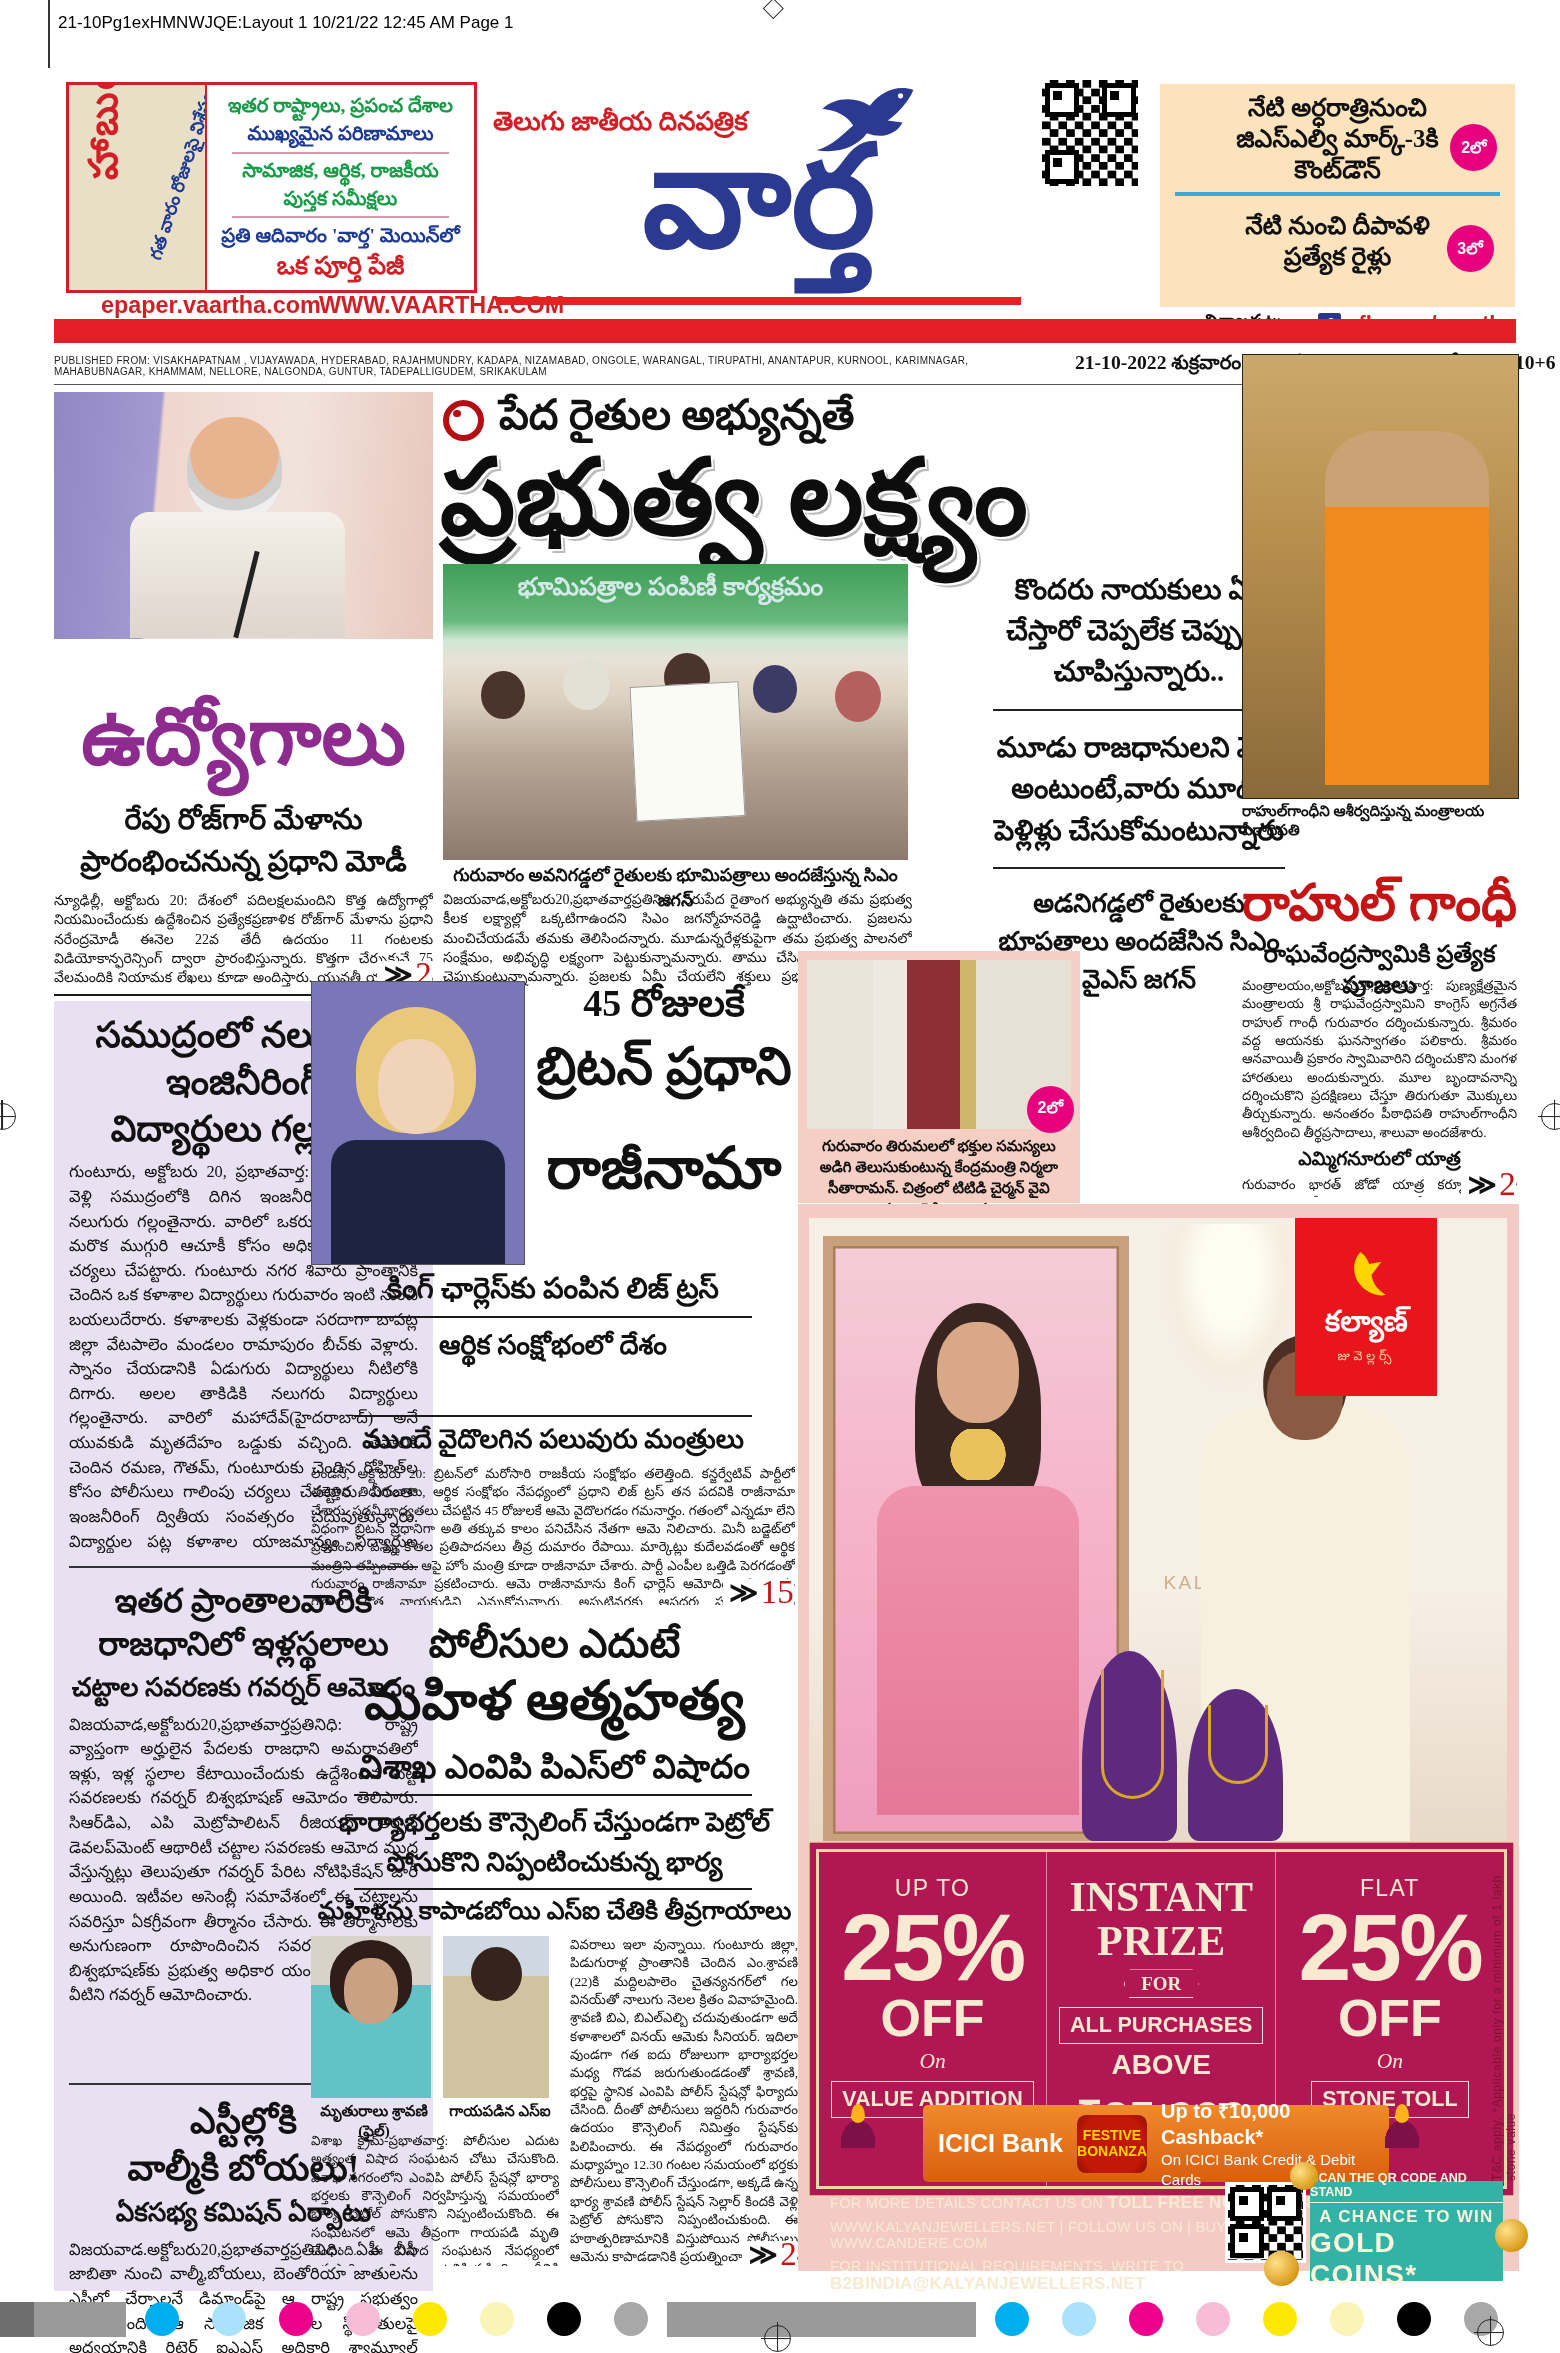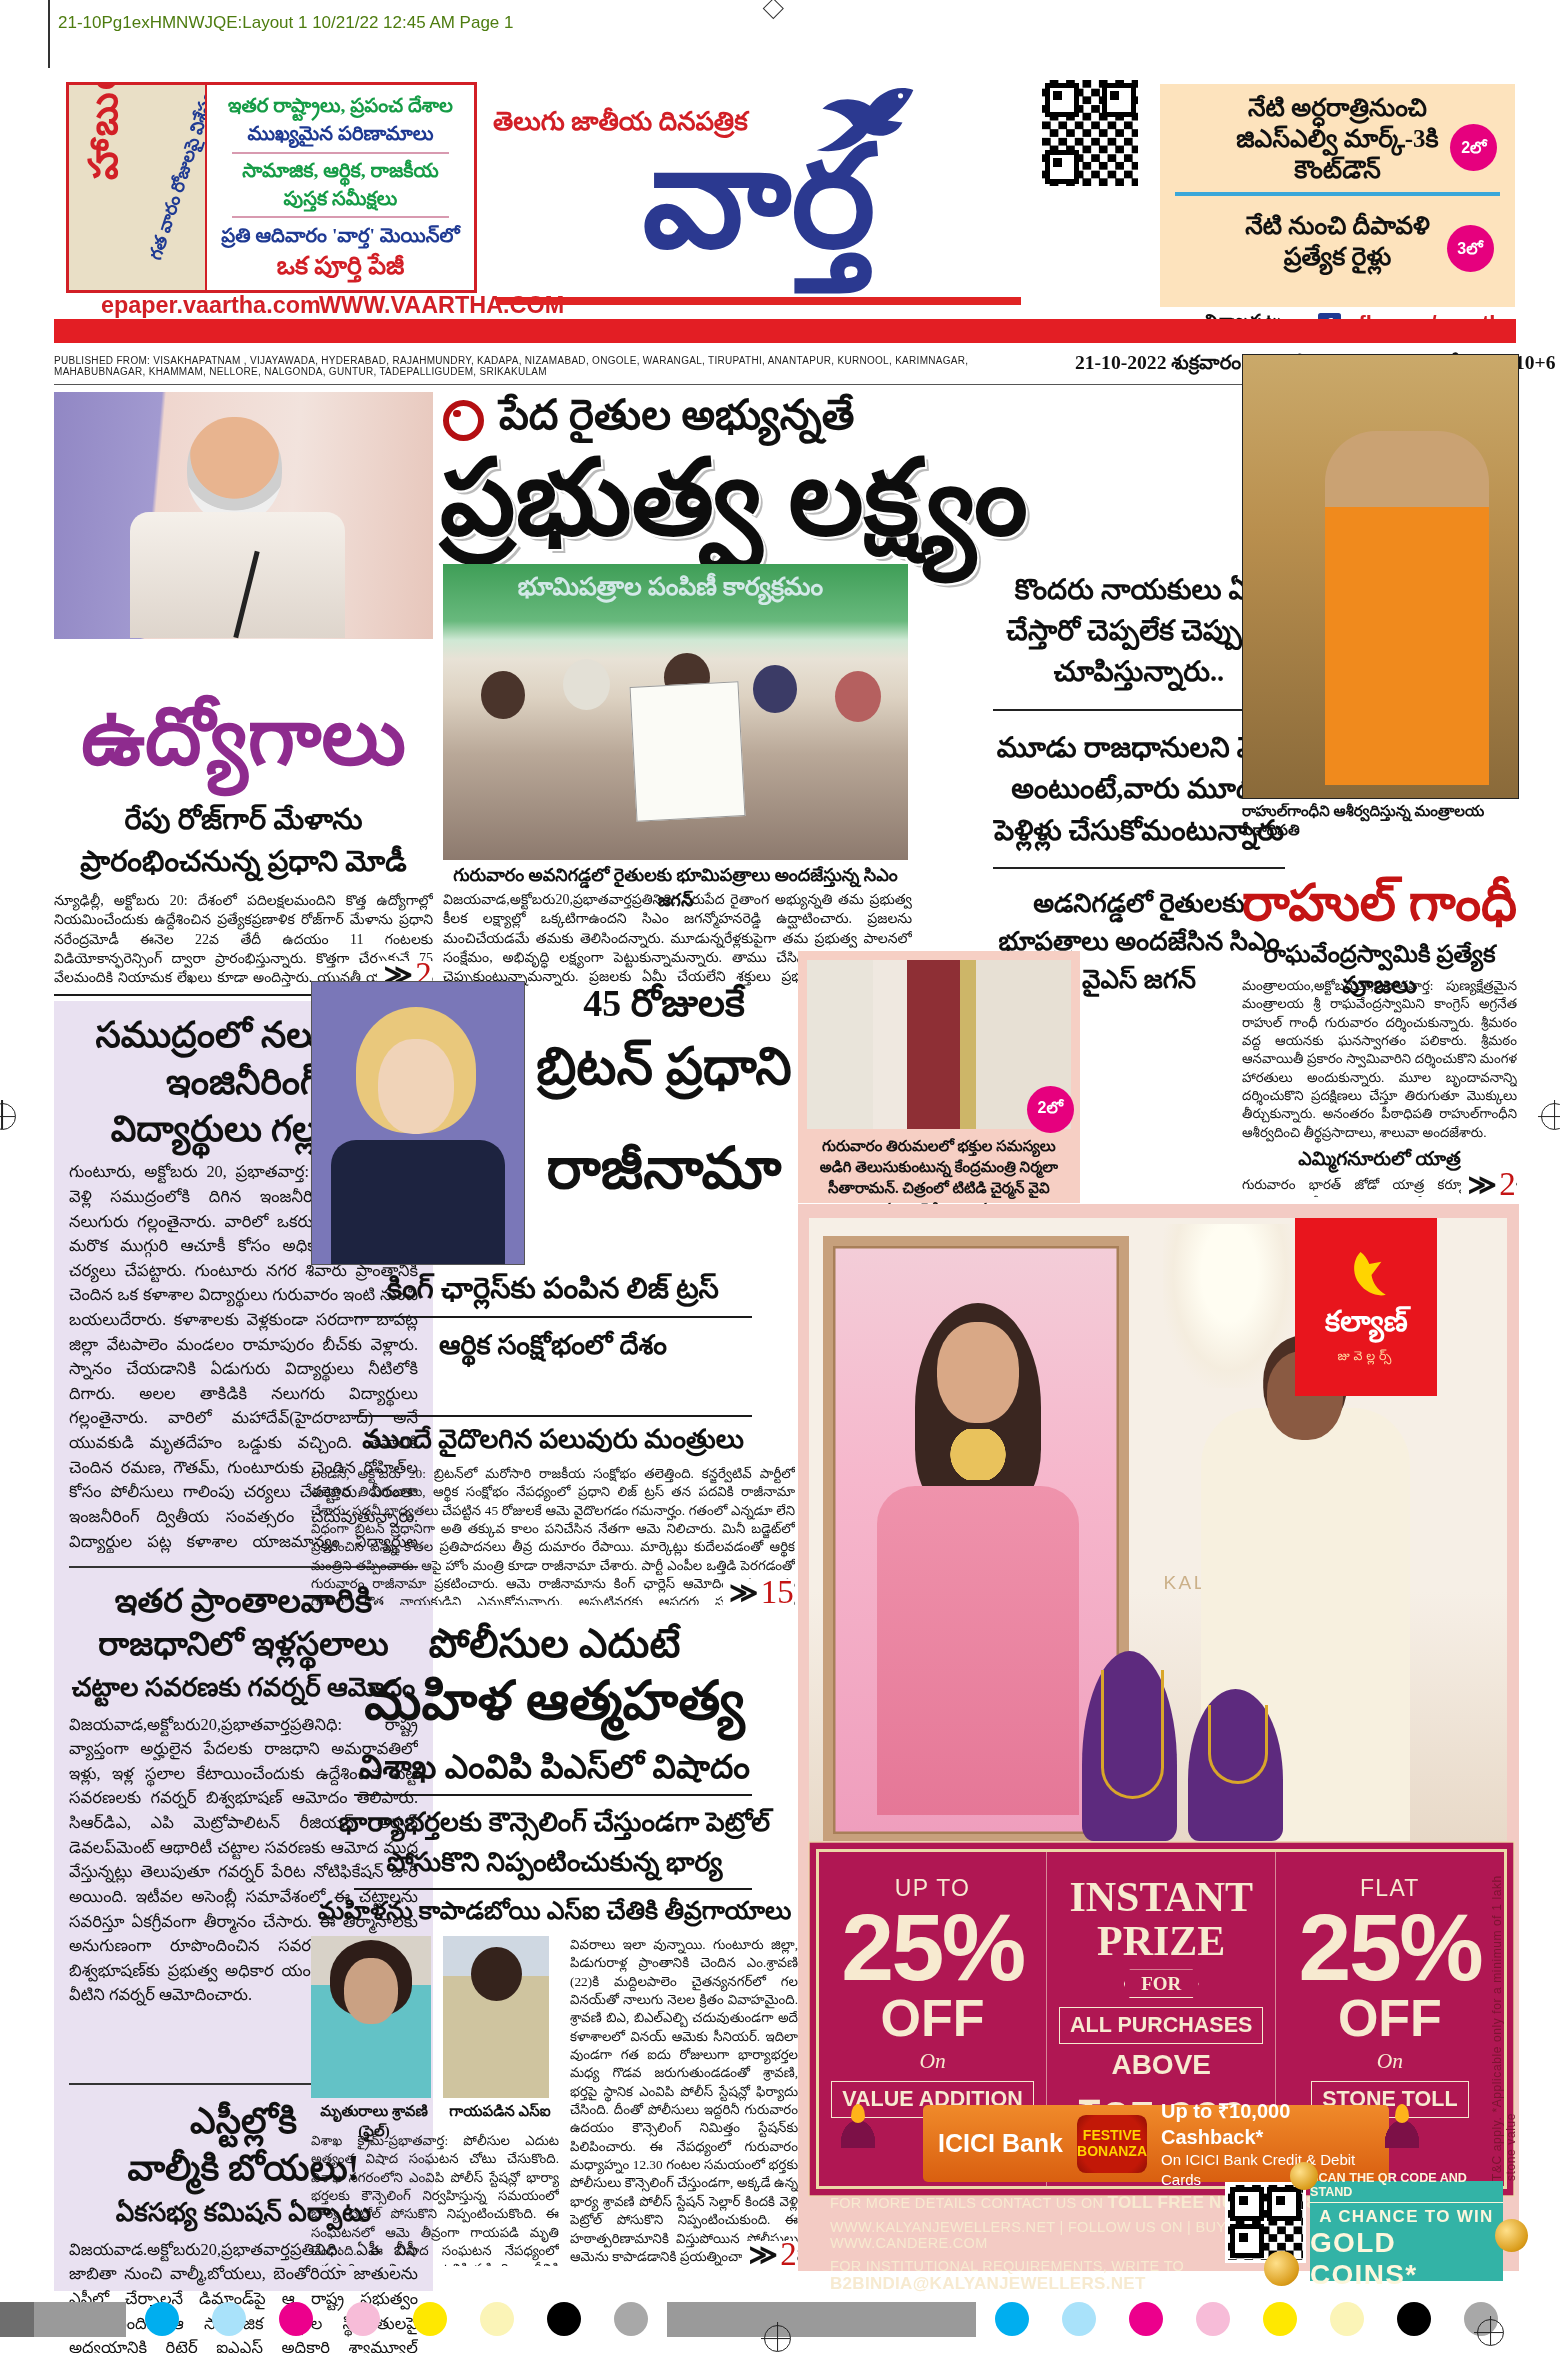--- a/index.html
+++ b/index.html
@@ -6,21 +6,21 @@
   .page{position:relative;width:1561px;height:2354px;background:#fff;overflow:hidden;
         font-family:"Liberation Serif", serif;color:#111;}
   .abs{position:absolute;}
   .ctr{text-align:center;}
   .bold{font-weight:bold;}
   .nowrap{white-space:nowrap;}
   .jtxt{text-align:justify;overflow:hidden;line-height:1.38;}
   .rule{background:#1a1a1a;height:1.9px;}
 
   
-  .print-header{left:58px;top:12.6px;font-family:"Liberation Sans",sans-serif;font-size:17px;color:#4d7c0f;}
+  .print-header{left:58px;top:12.6px;font-family:"Liberation Sans",sans-serif;font-size:17px;color:#000000;}
   .crop-vline{left:48px;top:0;width:1.9px;height:68px;background:#333;}
   .top-diamond{left:766px;top:1.3px;width:12.6px;height:12.6px;border:1.9px solid #333;transform:rotate(45deg);background:#fff;}
   .regmark{width:25px;height:25px;border:1.9px solid #222;border-radius:50%;}
   .regmark:before,.regmark:after{content:"";position:absolute;background:#222;}
   .regmark:before{left:50%;top:-3.8px;width:1.9px;height:29px;transform:translateX(-50%);}
   .regmark:after{top:50%;left:-3.8px;height:1.9px;width:29px;transform:translateY(-50%);}
 
   
   .promo-box{left:66px;top:82px;width:405px;height:205px;border:3.8px solid #d21f26;background:#fff;display:flex;}
   .promo-left{width:136px;background:#e9dfc6;position:relative;overflow:hidden;border-right:2.5px solid #d21f26;}

